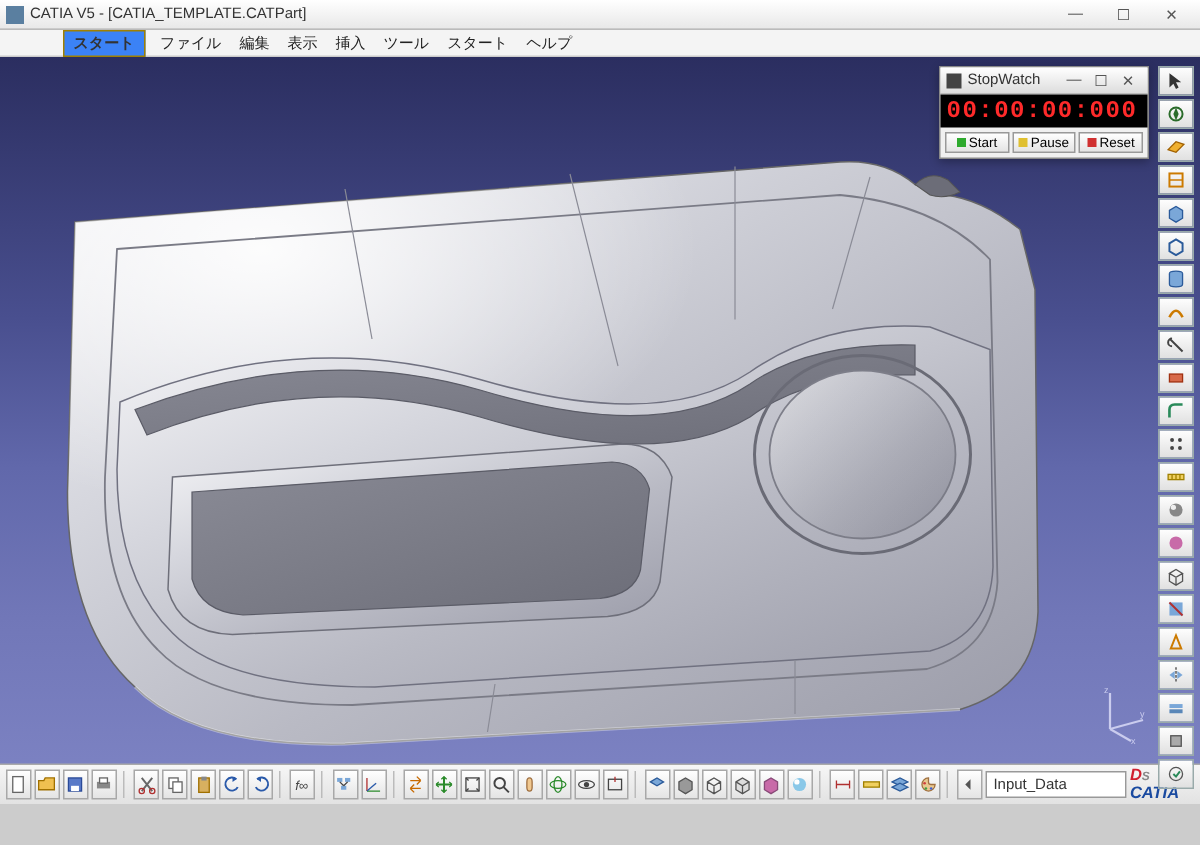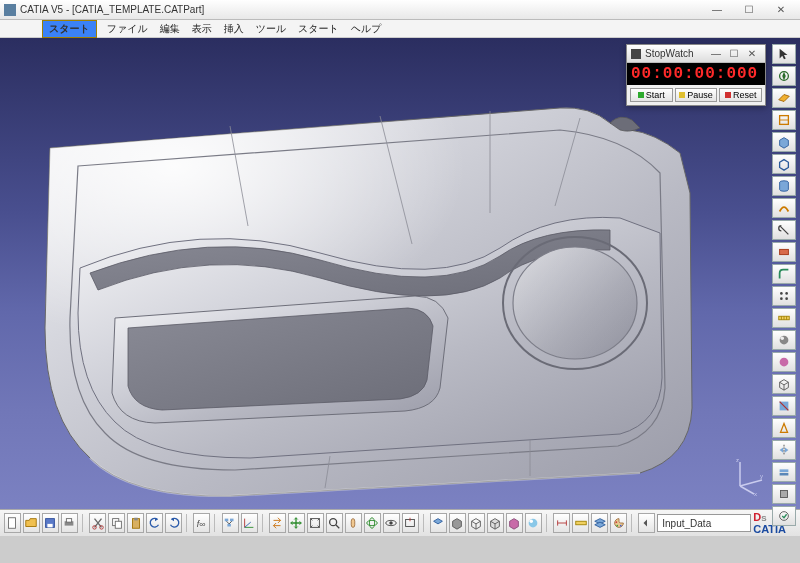--- a/index.html
+++ b/index.html
@@ -42,21 +42,21 @@
 
   
   .triad{position:absolute;right:34px;bottom:40px;width:36px;height:40px;}
 
   
   .bottombar { position:absolute; left:0; bottom:0; width:800px; height:27px; background:linear-gradient(#f6f6f6,#e2e2e2); border-top:1px solid #aaa; display:flex; align-items:center; padding:0 4px; gap:2px;}
   .bb-btn { width:22px; height:20px; background:linear-gradient(#fff,#e4e4e4); border:1px solid #a8a8a8; display:flex;align-items:center;justify-content:center;}
   .bb-btn svg{width:14px;height:14px;}
   .bb-sep{width:4px;height:18px;border-left:1px solid #bbb;margin:0 2px;}
   .bb-input{height:18px;width:94px;border:1px solid #999;background:#fff;padding:0 4px;font-size:10px;color:#333;}
-  .bb-logo{margin-left:auto;color:#1a4aa0;font-weight:bold;font-size:11px;padding-right:6px;}
+  .bb-logo{margin-left:auto;color:#1a4aa0;font-style:italic;font-weight:bold;font-size:11px;padding-right:6px;}
 </style>
 </head>
 <body>
 
 <div class="titlebar">
   <div class="icon"></div>
   <div class="title">CATIA V5 - [CATIA_TEMPLATE.CATPart]</div>
   <div class="winbtn">—</div>
   <div class="winbtn">☐</div>
   <div class="winbtn close">✕</div>

